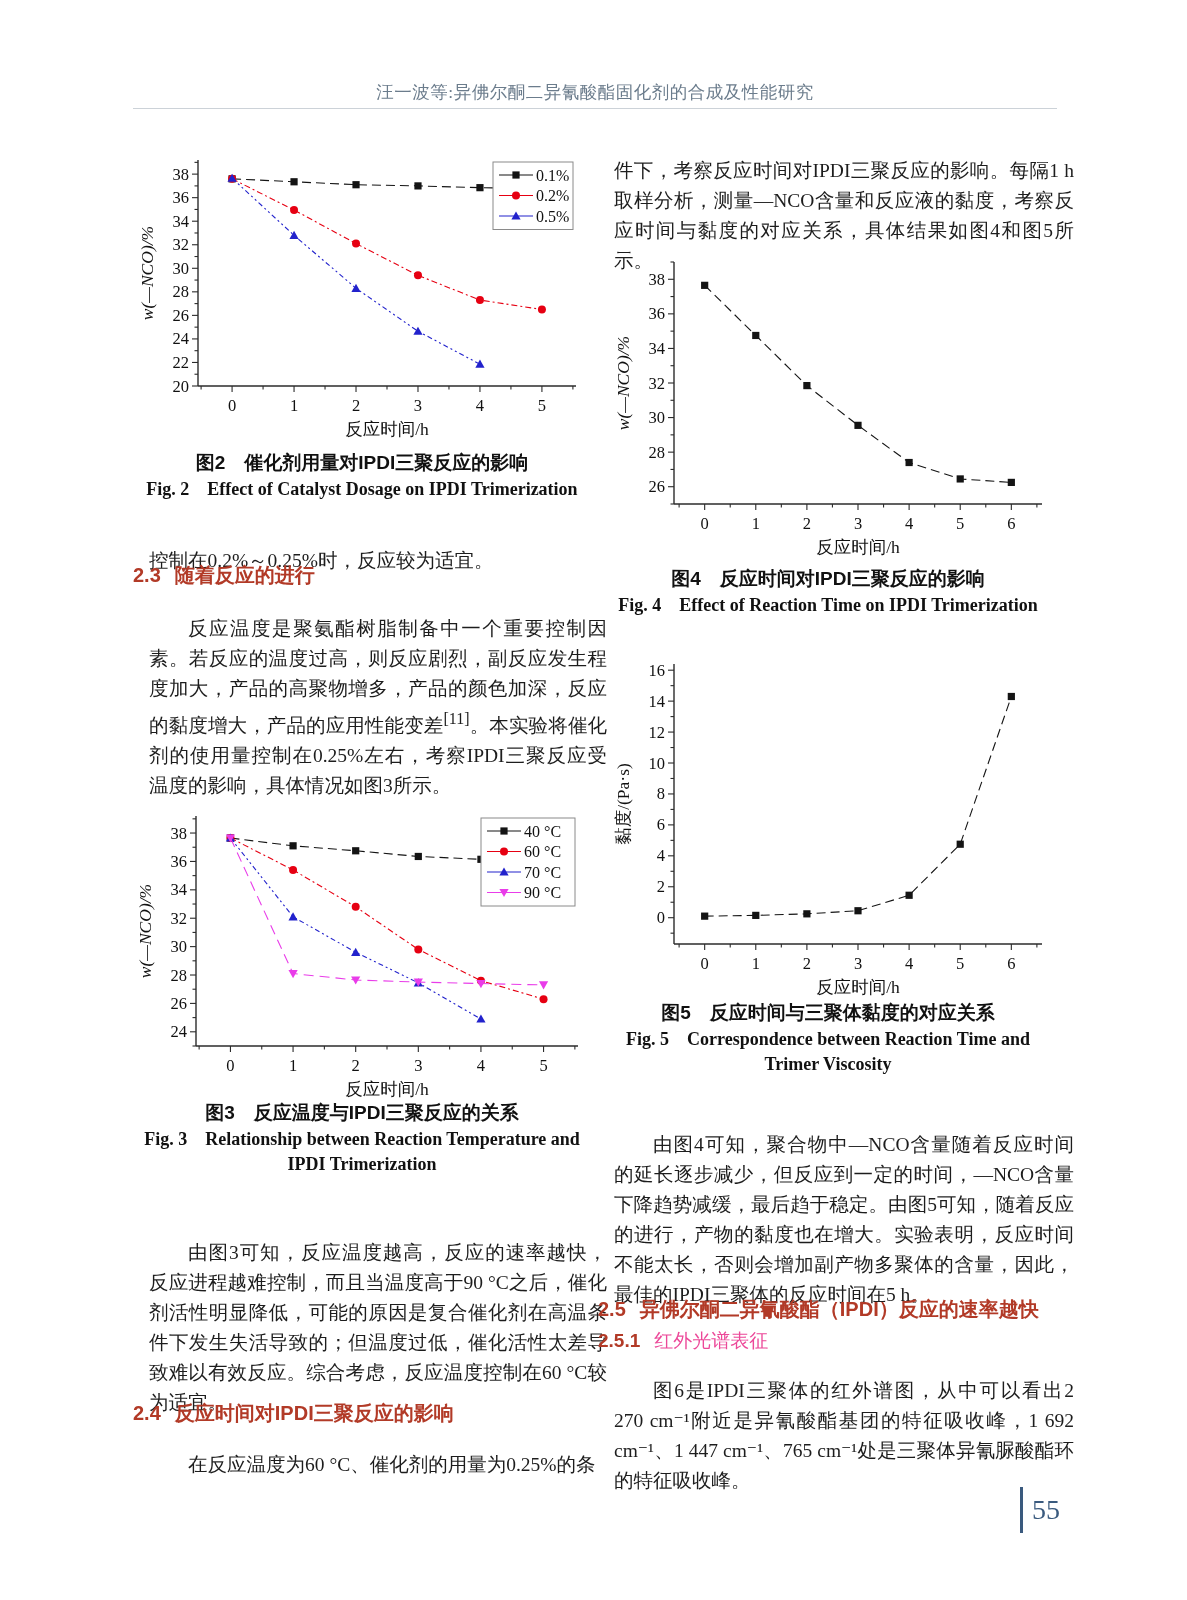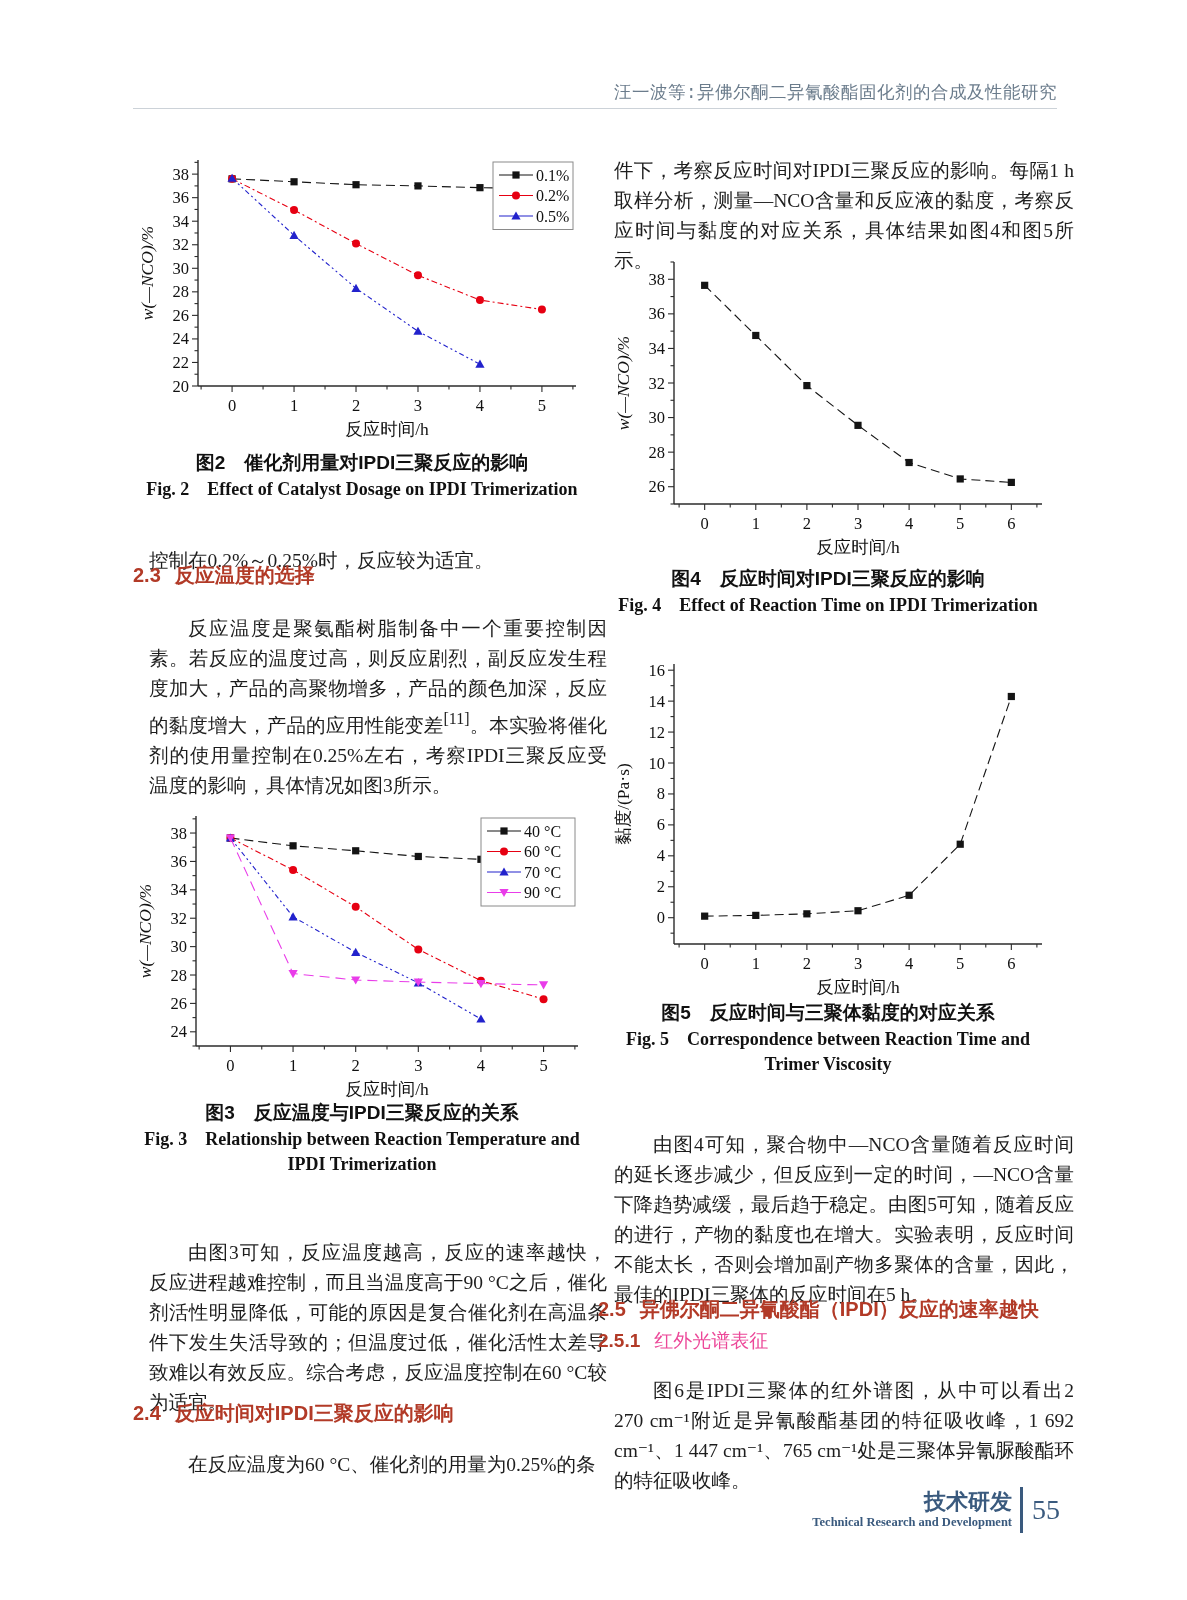--- a/index.html
+++ b/index.html
@@ -3,22 +3,22 @@
 <meta charset="utf-8">
 <style>
   html,body{margin:0;padding:0;}
   body{
     width:1187px;height:1600px;background:#ffffff;position:relative;
     font-family:"Liberation Serif","DejaVu Serif",serif;color:#1d1d1d;
     overflow:hidden;
   }
   .abs{position:absolute;}
   .running-head{
-    top:80px;left:133px;width:924px;text-align:right;
-    font-family:Liberation Mono, monospace;
+    top:80px;left:133px;width:924px;text-align:center;
+    font-family:Liberation Serif, serif;
     font-size:17.5px;color:#6b7c8c;letter-spacing:0.5px;
   }
   .head-rule{top:108px;left:133px;width:924px;border-top:1.5px solid #ccd2d8;height:0;}
   .body-p{
     font-size:19.5px;line-height:30px;text-align:justify;margin:16px;
     width:458px;
   }
   .indent{text-indent:2em;}
   .sec-head{
     font-family:"Liberation Sans","DejaVu Sans",sans-serif;
@@ -150,21 +150,21 @@
     <polygon points="380,65.4 375.4,73.6 384.6,73.6" fill="#2222cc"></polygon>
     <text font-family="&quot;Liberation Serif&quot;,&quot;DejaVu Serif&quot;,serif" fill="#111" x="400" y="75.5" font-size="16">0.5%</text>
   </svg>
 
 <div class="abs cap-zh" style="left:133px;top:450px;">图2　催化剂用量对IPDI三聚反应的影响</div>
 <div class="abs cap-en" style="left:133px;top:477px;">Fig. 2　Effect of Catalyst Dosage on IPDI Trimerization</div>
 
 <p class="abs body-p" style="left:133px;top:530px;">控制在0.2%～0.25%时，反应较为适宜。</p>
 
 <h3 class="abs sec-head" style="left:133px;top:562px;">
-  <span class="sec-num">2.3</span><span>反应温度的选择</span>
+  <span class="sec-num">2.3</span><span>随着反应的进行</span>
 </h3>
 
 <p class="abs body-p indent" style="left:133px;top:598px;"><span>反应温度是聚氨酯树脂制备中一个重要控制因素。若反应的温度过高，则反应剧烈，副反应发生程度加大，产品的高聚物增多，产品的颜色加深，反应的黏度增大，产品的应用性能变差</span><sup>[11]</sup><span>。本实验将催化剂的使用量控制在0.25%左右，考察IPDI三聚反应受温度的影响，具体情况如图3所示。</span></p>
 
 <svg class="abs chart-svg" style="left:134px;top:802px;" width="456" height="300" viewBox="0 0 456 300">
     <line x1="62" y1="14" x2="62" y2="244" stroke="#2b2b2b" stroke-width="1.4"></line>
     <line x1="62" y1="244" x2="444" y2="244" stroke="#2b2b2b" stroke-width="1.4"></line>
     <line x1="65.1311475409836" y1="244" x2="65.1311475409836" y2="247.5" stroke="#2b2b2b" stroke-width="1.1"></line>
     <line x1="96.44262295081967" y1="244" x2="96.44262295081967" y2="250" stroke="#2b2b2b" stroke-width="1.1"></line>
     <text font-family="&quot;Liberation Serif&quot;,&quot;DejaVu Serif&quot;,serif" fill="#111" x="96.44262295081967" y="269" text-anchor="middle" font-size="16.5">0</text>
@@ -403,19 +403,15 @@
   <span class="sec-num">2.5</span><span>异佛尔酮二异氰酸酯（IPDI）反应的速率越快</span>
 </h3>
 
 <h4 class="abs subsec-head" style="left:598px;top:1328px;">
   <span class="sec-num">2.5.1</span><span class="sec-title">红外光谱表征</span>
 </h4>
 
 <p class="abs body-p indent" style="left:598px;top:1360px;width:460px;">图6是IPDI三聚体的红外谱图，从中可以看出2 270 cm⁻¹附近是异氰酸酯基团的特征吸收峰，1 692 cm⁻¹、1 447 cm⁻¹、765 cm⁻¹处是三聚体异氰脲酸酯环的特征吸收峰。</p>
 
 <div class="abs footer">
-  <div class="footer-txt">
-    <div class="footer-zh">技术研发</div>
-    <div class="footer-en">Technical Research and Development</div>
-  </div>
   <div class="footer-bar"></div>
   <div class="footer-page">55</div>
 </div>
 
 </body></html>

